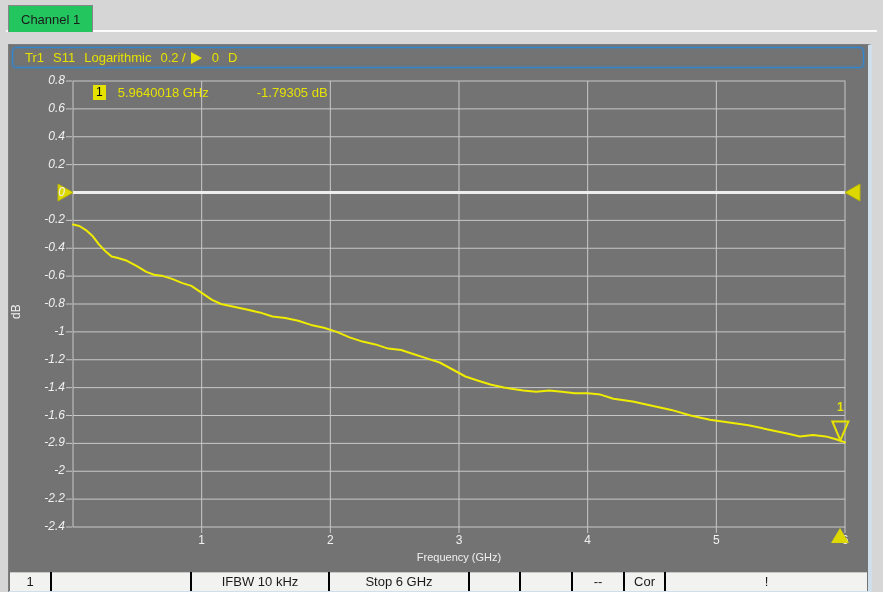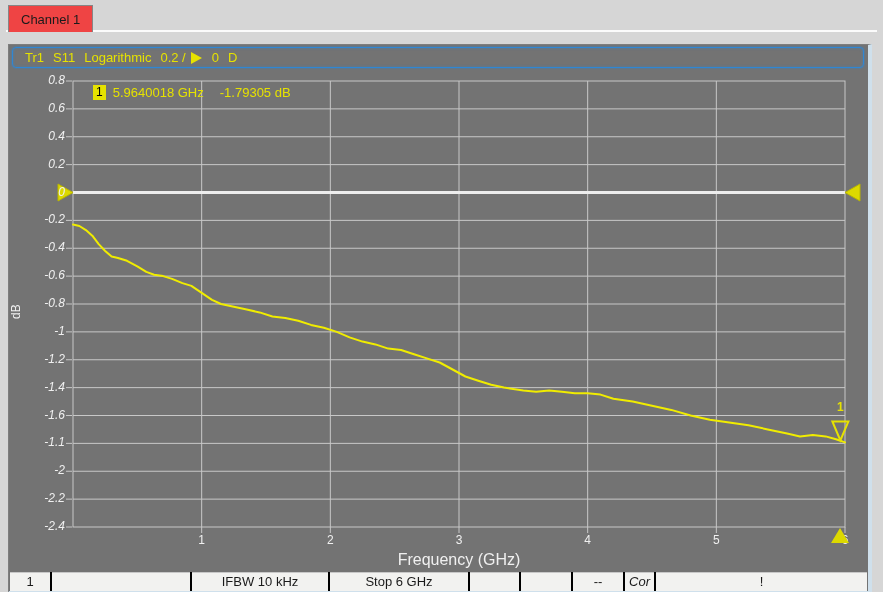--- a/index.html
+++ b/index.html
@@ -6,21 +6,21 @@
   html,body { width:883px; height:592px; }
   body {
     background:#d6d6d6;
     font-family:"Liberation Sans", sans-serif;
     position:relative;
     overflow:hidden;
   }
   
   .tab {
     position:absolute; left:8px; top:5px; height:27px; padding:0 12px;
-    background:#ef4444; border:1px solid #868686; border-bottom:none;
+    background:#22c55e; border:1px solid #868686; border-bottom:none;
     font-size:13px; color:#1b1b1b; display:flex; align-items:center; z-index:3;
   }
   .pane-edge {
     position:absolute; left:6px; top:30px; right:6px; height:2px;
     background:#fbfbfb; z-index:2;
   }
   
   .diagram {
     position:absolute; left:8px; top:44px; width:864px; height:550px;
     background:#737373;
@@ -47,30 +47,30 @@
   svg { position:absolute; left:0; top:0; }
   .lbl { position:absolute; color:#f0f0f0; font-size:12px; white-space:nowrap; }
   .ylab { width:50px; text-align:right;font-style:italic; }
   .xlab { width:30px; text-align:center; }
   .axis-title-y {
     position:absolute; left:-8px; top:252px; width:30px; color:#f0f0f0;
     font-size:12px; transform:rotate(-90deg);
   }
   .axis-title-x {
     position:absolute; left:380px; top:506px; width:140px; text-align:center;
-    color:#f0f0f0; font-size:16px;
+    color:#f0f0f0; font-size:11px;
   }
   
   .readout { position:absolute; left:84px; top:40px; height:16px; font-size:13px; white-space:nowrap; }
   .mk-badge {
     display:inline-block; background:#e6e200; color:#000; font-size:12px;
     padding:0 3px; line-height:15px; vertical-align:top;
   }
-  .mk-freq { color:#e6e200; margin-left:7px; }
-  .mk-val  { color:#e6e200; margin-left:16px; }
+  .mk-freq { color:#e6e200; margin-left:12px; }
+  .mk-val  { color:#e6e200; margin-left:48px; }
   .marker-label { position:absolute; left:822px; top:353px; width:20px; text-align:center;
     color:#e6e200; font-size:12px; font-weight:bold; }
   .axis-marker {
     position:absolute; left:822px; top:483px; width:0; height:0;
     border-left:9px solid transparent; border-right:9px solid transparent;
     border-bottom:15px solid #ddd900;
   }
   
   .statusbar {
     position:absolute; left:1px; right:1px; top:527px; height:19px;
@@ -162,21 +162,21 @@
           <div class="lbl ylab" style="left: 6px; top: 111.625px;">0.2</div>
           <div class="lbl ylab" style="left: 6px; top: 139.5px;">0</div>
           <div class="lbl ylab" style="left: 6px; top: 167.375px;">-0.2</div>
           <div class="lbl ylab" style="left: 6px; top: 195.25px;">-0.4</div>
           <div class="lbl ylab" style="left: 6px; top: 223.125px;">-0.6</div>
           <div class="lbl ylab" style="left: 6px; top: 251px;">-0.8</div>
           <div class="lbl ylab" style="left: 6px; top: 278.875px;">-1</div>
           <div class="lbl ylab" style="left: 6px; top: 306.75px;">-1.2</div>
           <div class="lbl ylab" style="left: 6px; top: 334.625px;">-1.4</div>
           <div class="lbl ylab" style="left: 6px; top: 362.5px;">-1.6</div>
-          <div class="lbl ylab" style="left: 6px; top: 390.375px;">-1.1</div>
+          <div class="lbl ylab" style="left: 6px; top: 390.375px;">-2.9</div>
           <div class="lbl ylab" style="left: 6px; top: 418.25px;">-2</div>
           <div class="lbl ylab" style="left: 6px; top: 446.125px;">-2.2</div>
           <div class="lbl ylab" style="left: 6px; top: 474px;">-2.4</div>
           <div class="lbl xlab" style="left: 177.667px; top: 488px;">1</div>
           <div class="lbl xlab" style="left: 306.333px; top: 488px;">2</div>
           <div class="lbl xlab" style="left: 435px; top: 488px;">3</div>
           <div class="lbl xlab" style="left: 563.667px; top: 488px;">4</div>
           <div class="lbl xlab" style="left: 692.333px; top: 488px;">5</div>
           <div class="lbl xlab" style="left: 821px; top: 488px;">6</div>
         </div>
@@ -192,18 +192,18 @@
     </div>
 
     <div class="statusbar" id="statusbar">
         <div class="cell" style="width: 40px;">1</div>
         <div class="cell" style="width: 138px;"></div>
         <div class="cell" style="width: 136px;">IFBW 10 kHz</div>
         <div class="cell" style="width: 138px;">Stop 6 GHz</div>
         <div class="cell" style="width: 49px;"></div>
         <div class="cell" style="width: 50px;"></div>
         <div class="cell" style="width: 50px;">--</div>
-        <div class="cell" style="width: 29px; font-style: italic;">Cor</div>
+        <div class="cell" style="width: 39px;">Cor</div>
         <div class="cell grow">!</div>
       </div>
 
   </div>
 </div>
 
 </body></html>

